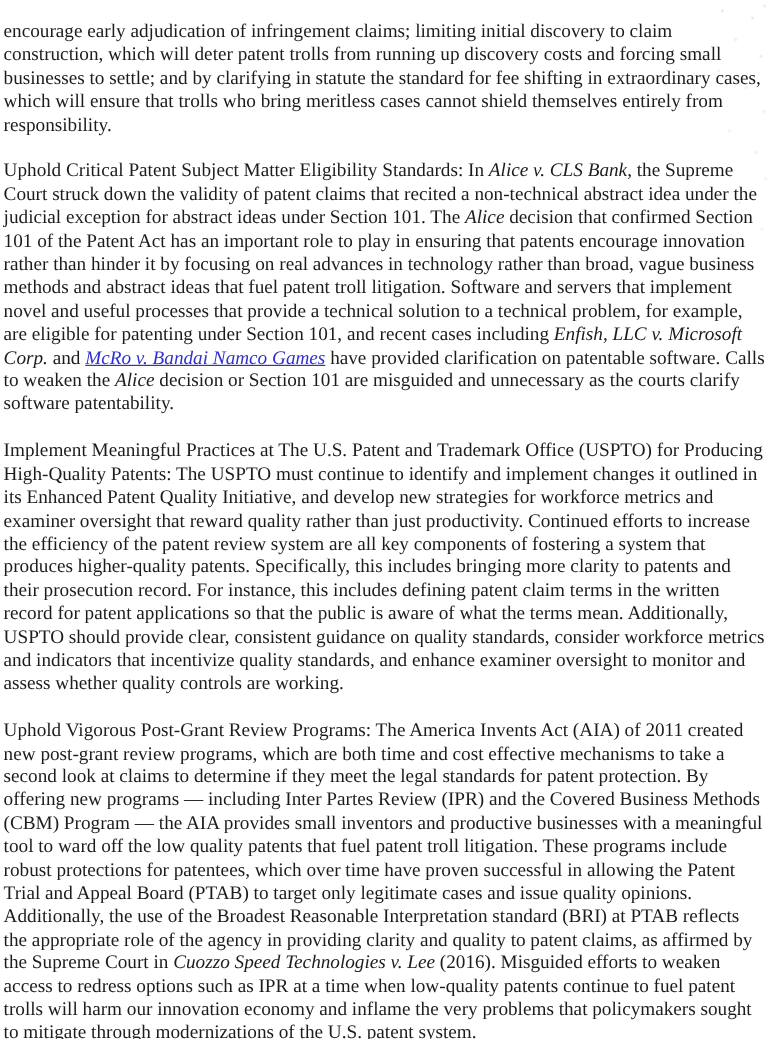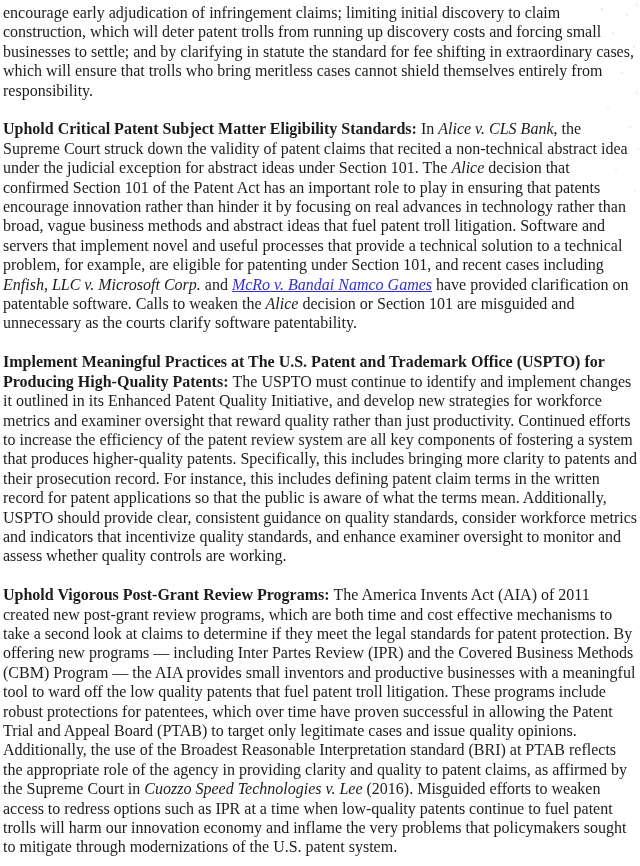--- a/index.html
+++ b/index.html
@@ -12,36 +12,36 @@
     height: 866px;
     position: relative;
     overflow: hidden;
     font-family: "Liberation Serif", "DejaVu Serif", serif;
   }
   .doc-page {
     position: relative;
     width: 640px;
     height: 866px;
     box-sizing: border-box;
-    padding: 3px 2px 0 3px;
+    padding: 17px 2px 0 3px;
     background: var(--page-bg, #ffffff);
   }
   .doc-body {
     color: var(--text-color, #1c1c1c);
     font-size: 16px;
     line-height: 19.4px;
     text-align: left;
     word-spacing: normal;
   }
   .para {
     margin: 0 0 19.4px 0;
     padding: 0;
   }
   .run { white-space: pre-wrap; }
-  .run.bold { font-weight: bold; margin-top: 36px; }
+  .run.bold { font-weight: normal; margin-top: 36px; }
   .run.italic { font-style: italic; margin-top: 29px; }
   a.case-link {
     color: var(--link-color, #3030cc);
     font-style: italic;
     text-decoration: underline;
     cursor: pointer;
     margin-top: 20px;
   }
   
   .noise {

